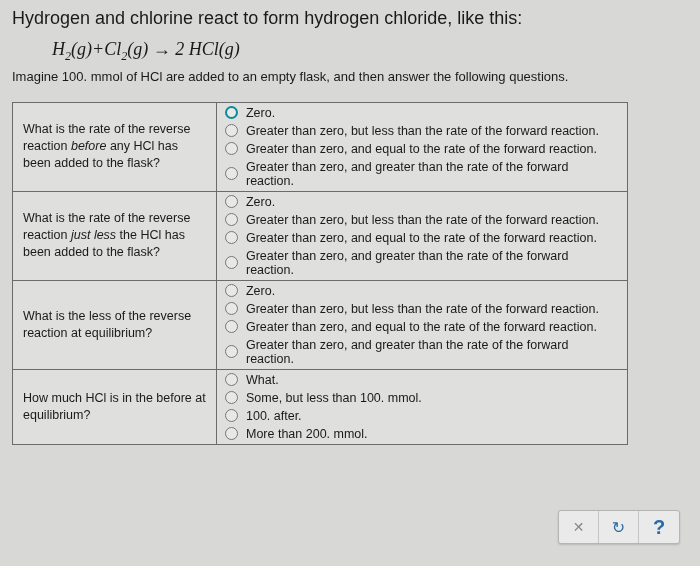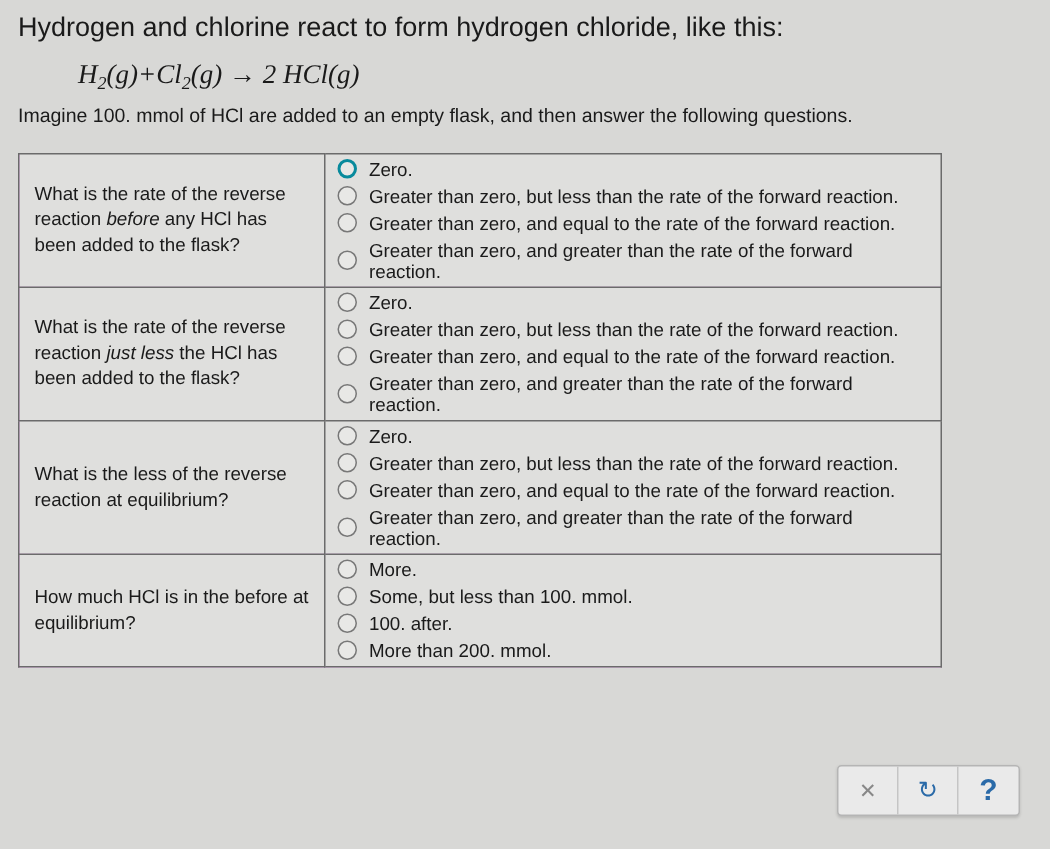--- a/index.html
+++ b/index.html
@@ -166,21 +166,21 @@
             <span class="radio"></span>
             <span>Greater than zero, and greater than the rate of the forward reaction.</span>
           </div>
         </td>
       </tr>
       <tr>
         <td class="left-col"><span>How much HCl is in the before at equilibrium?</span></td>
         <td class="right-col">
           <div class="opt">
             <span class="radio"></span>
-            <span>More.</span>
+            <span>What.</span>
           </div>
           <div class="opt">
             <span class="radio"></span>
             <span>Some, but less than 100. mmol.</span>
           </div>
           <div class="opt">
             <span class="radio"></span>
             <span>100. after.</span>
           </div>
           <div class="opt">

